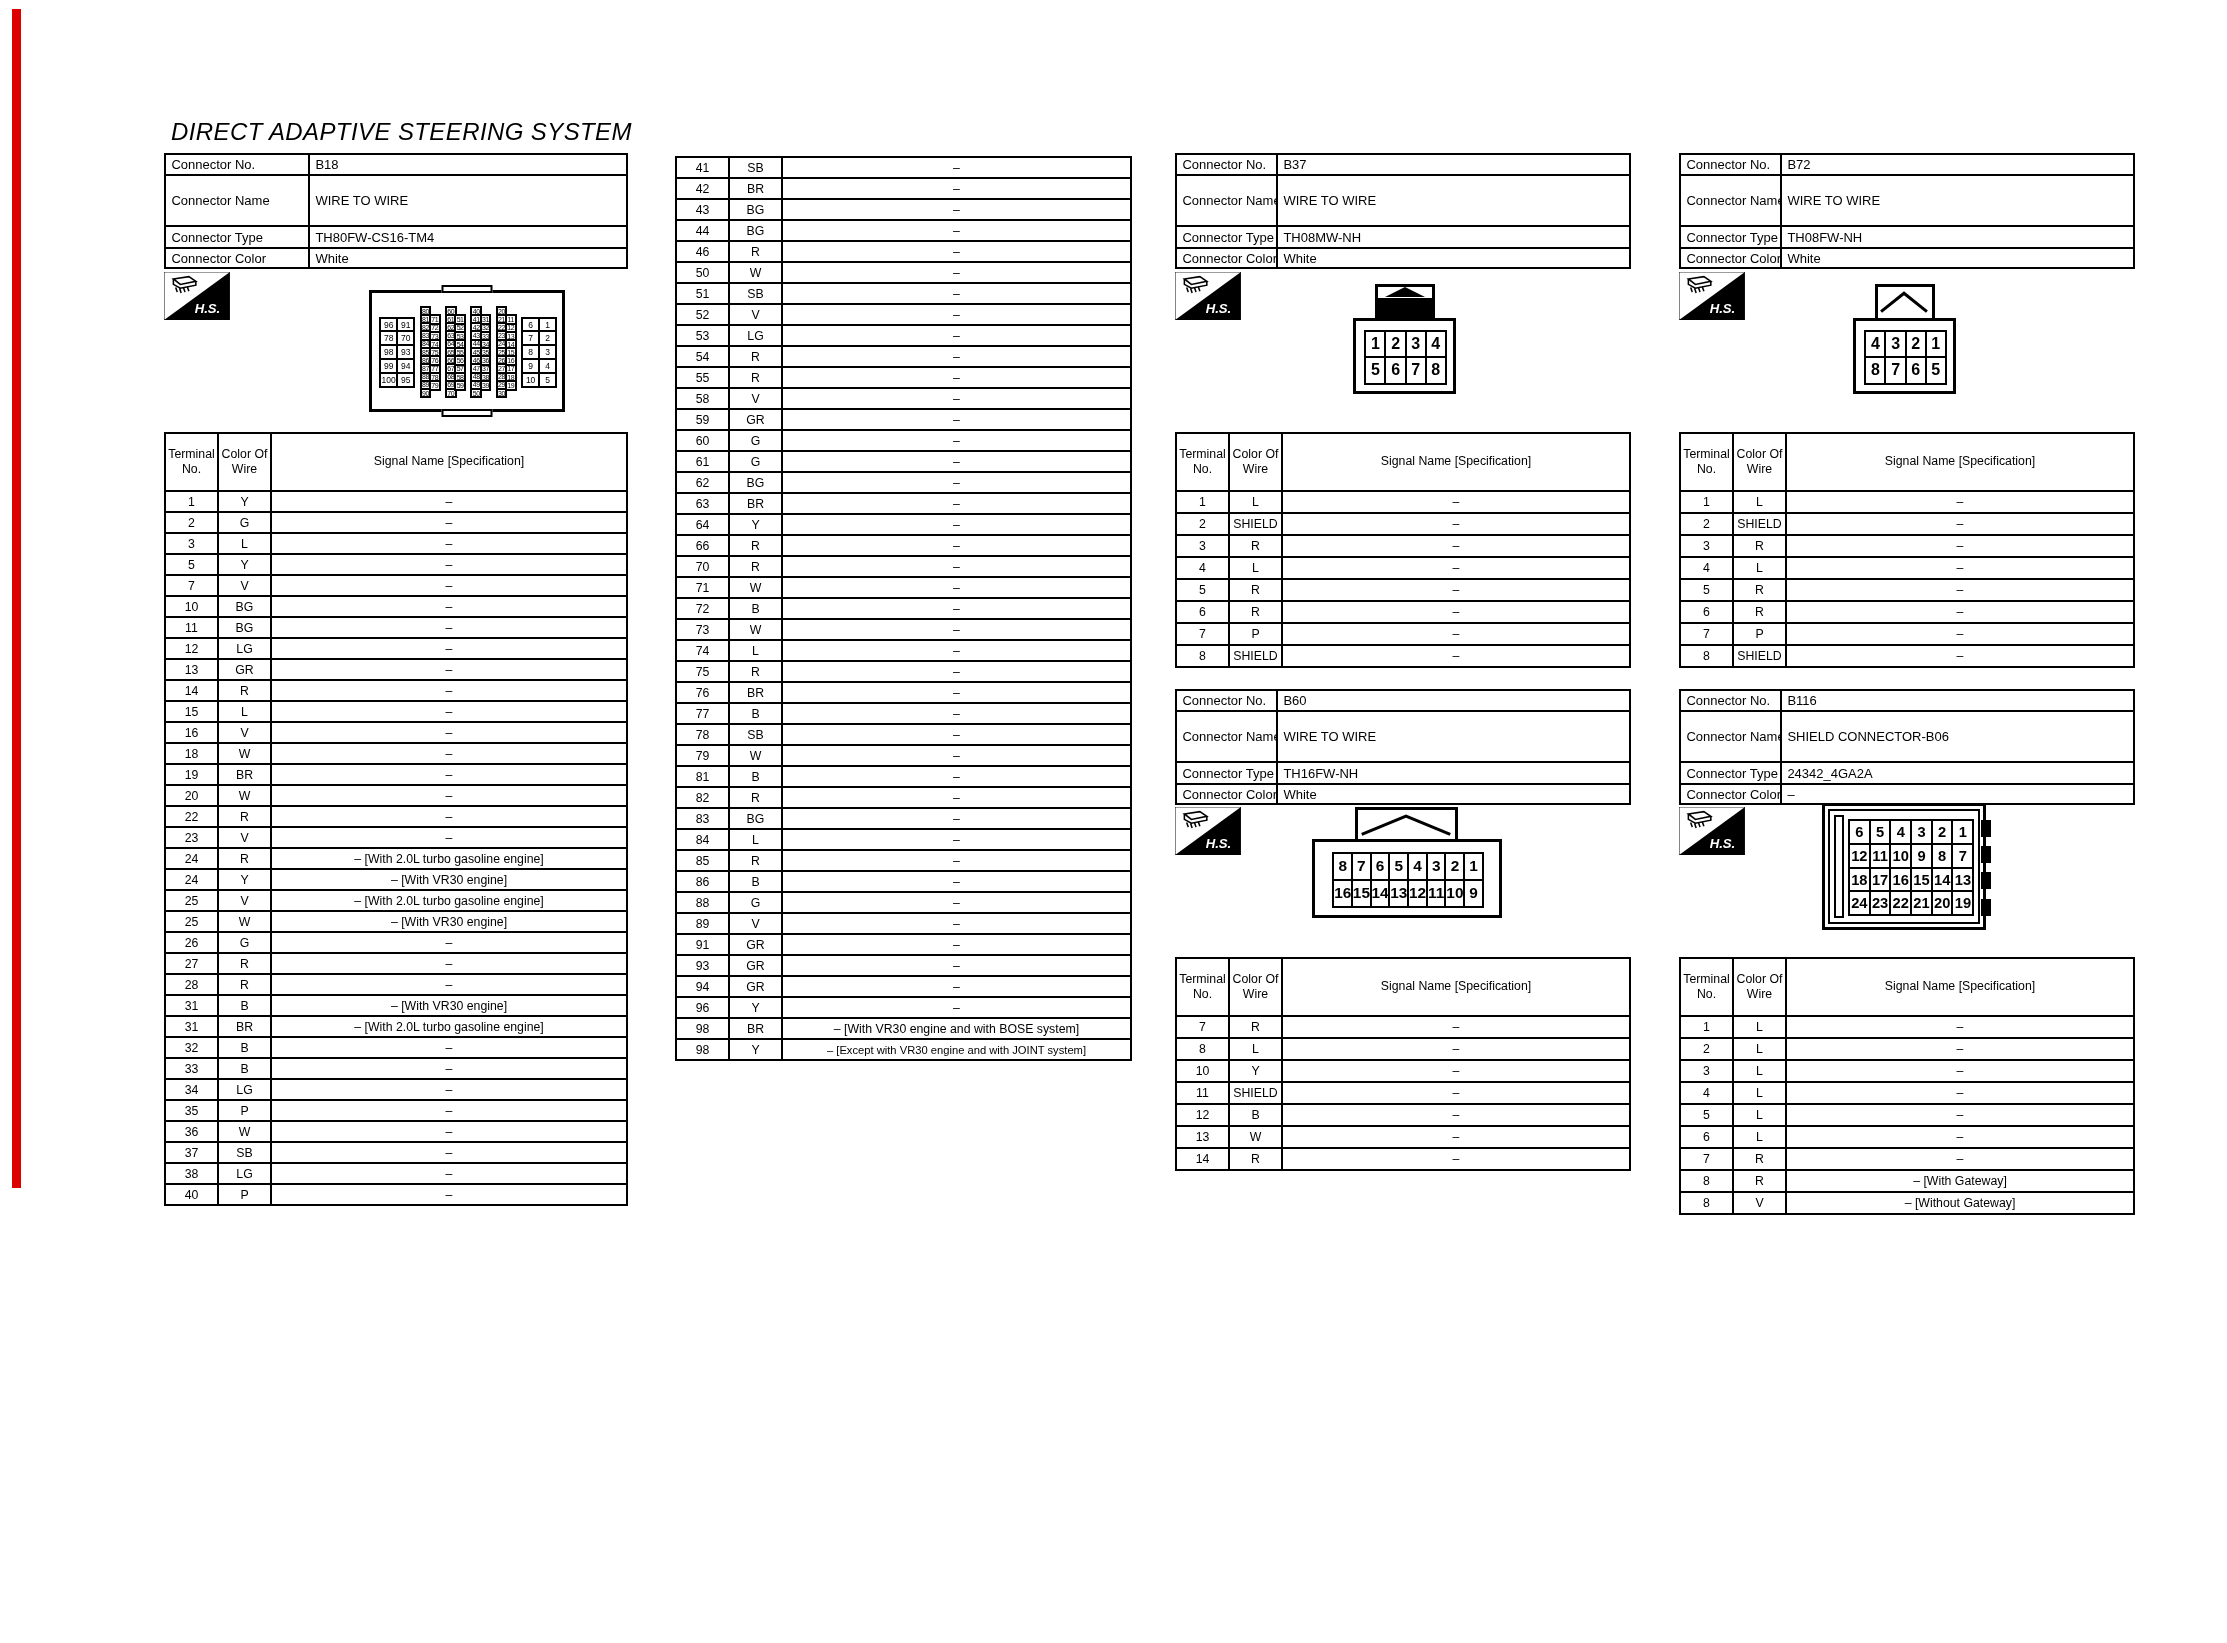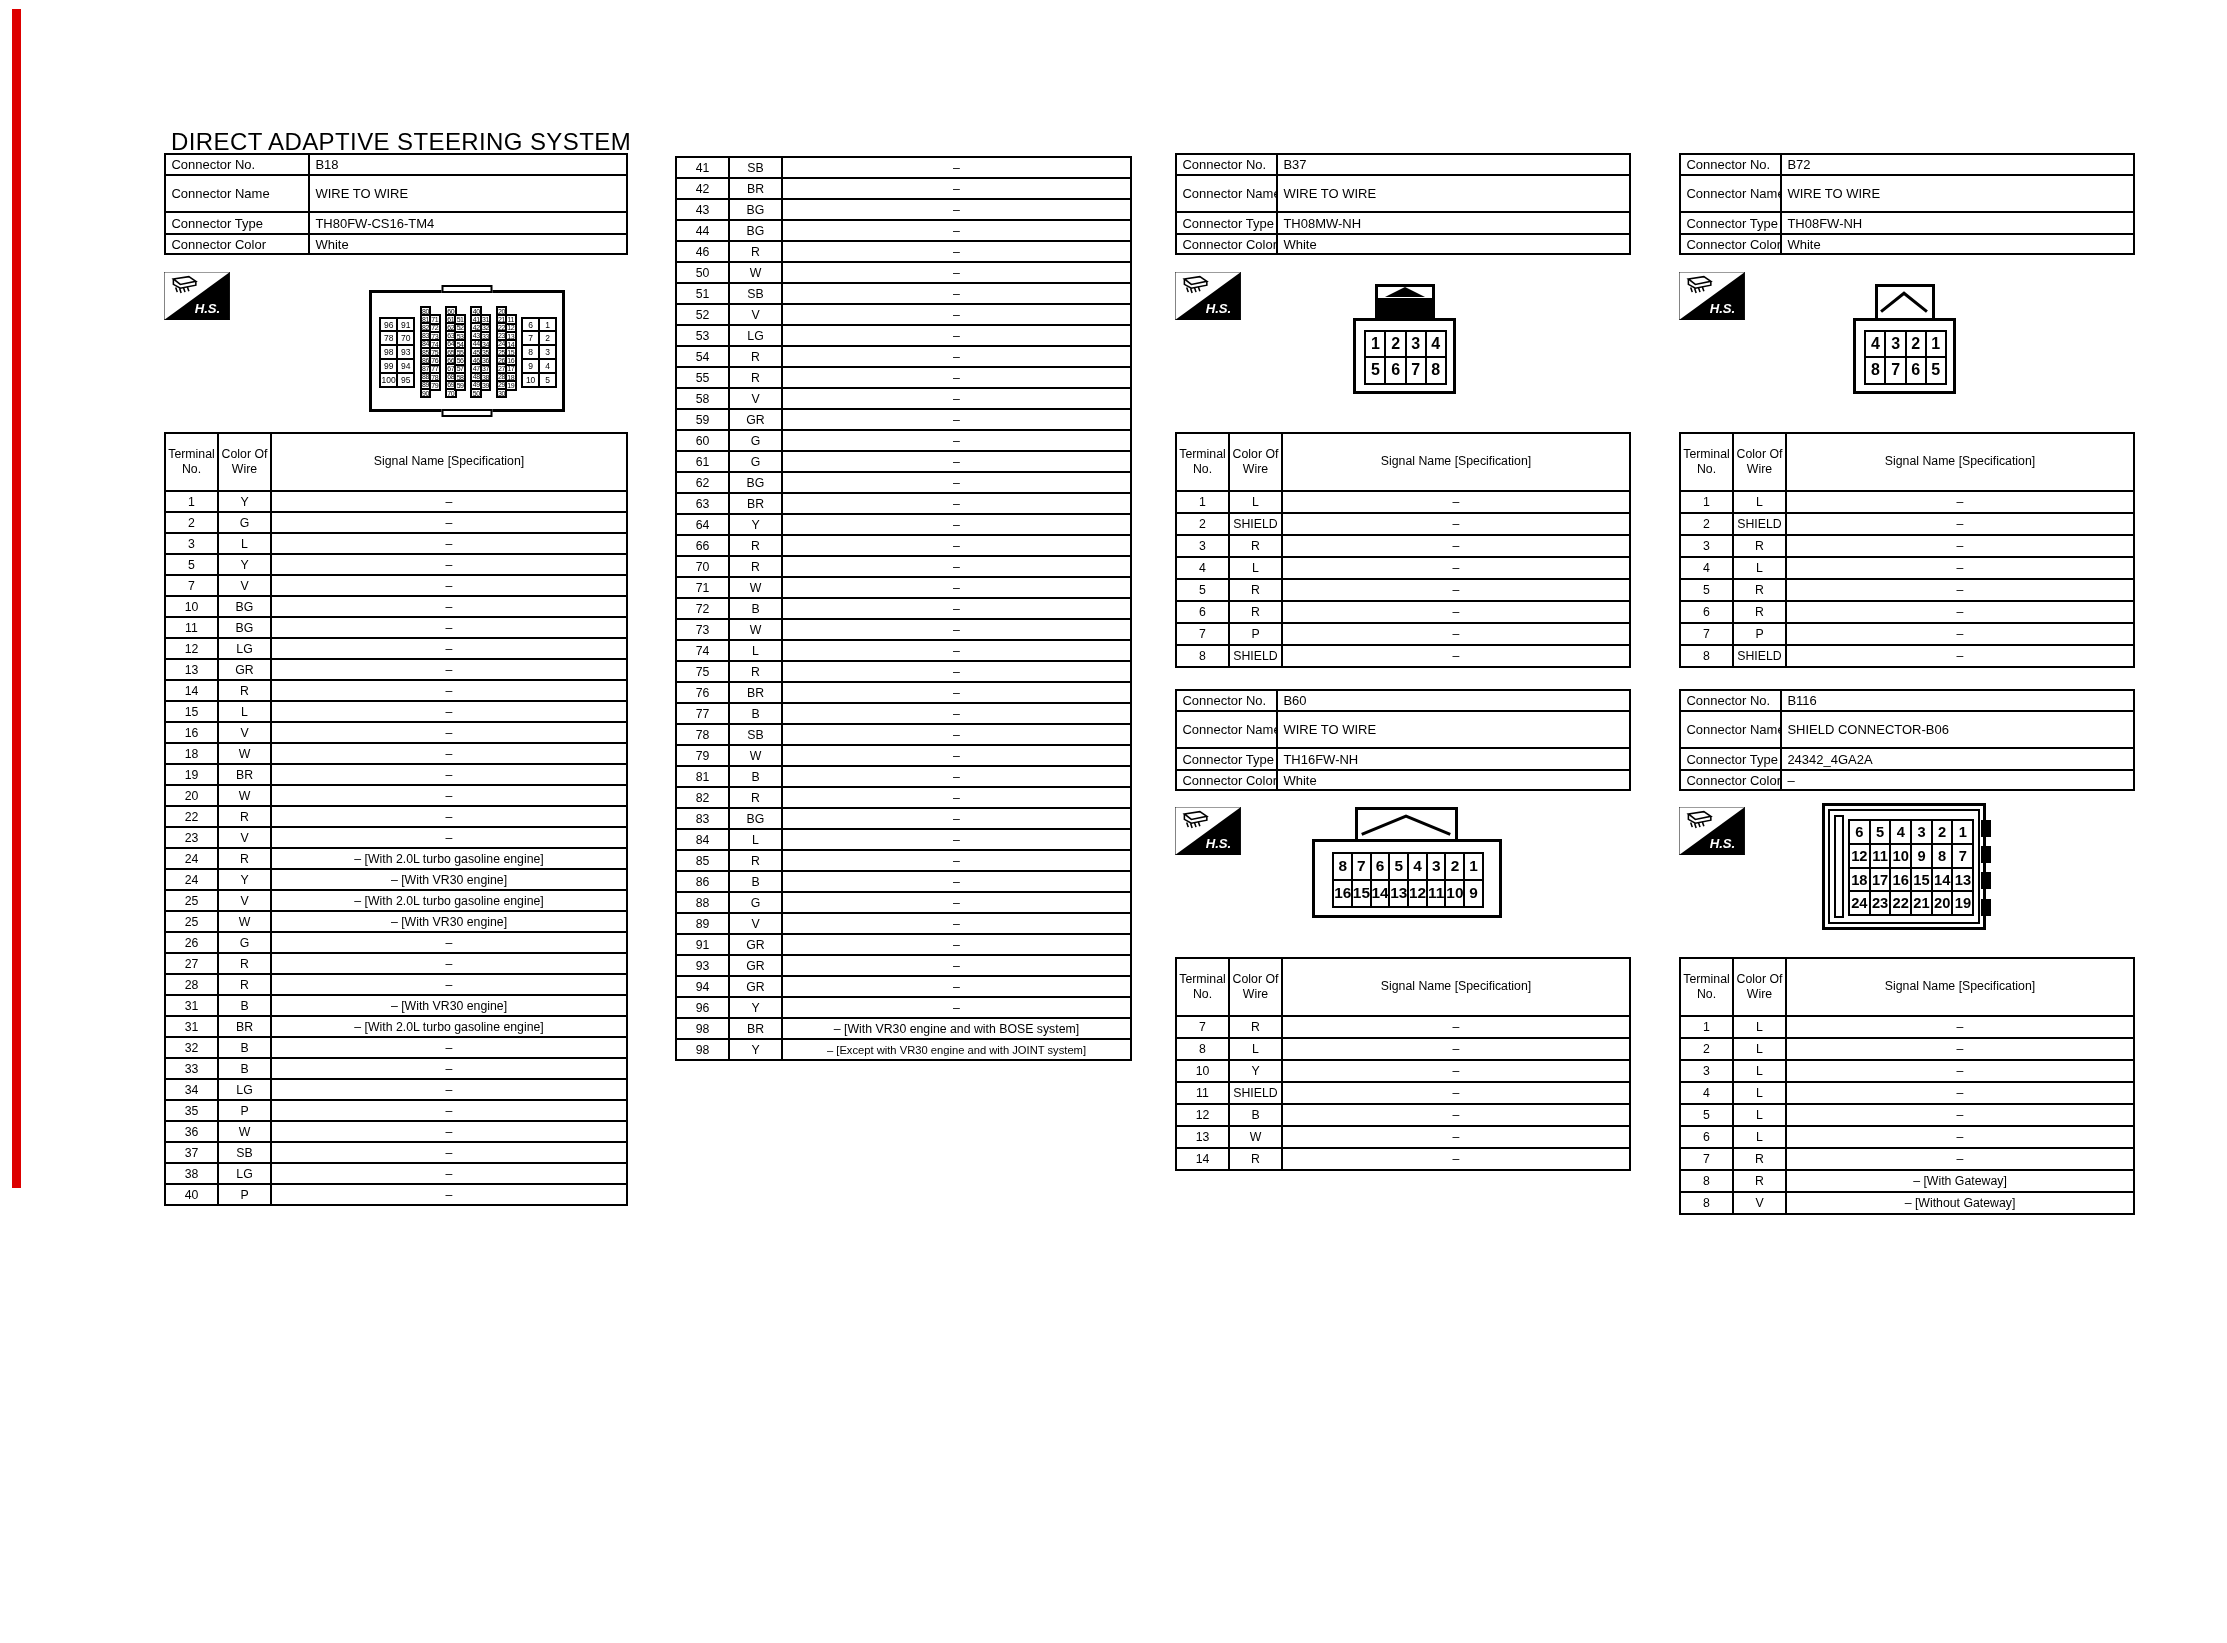--- a/index.html
+++ b/index.html
@@ -10,21 +10,21 @@
 
   
   #title{position:absolute;font-size:24px;font-weight:500;letter-spacing:0.4px;white-space:nowrap;}
 
   
   #redstrip{position:absolute;}
 
   
   table.info{border-collapse:collapse;table-layout:fixed;background:#fff;border:2.3px solid #000;}
   table.info td{border:2.3px solid #000;font-size:13px;padding:0 0 0 5.4px;vertical-align:middle;overflow:hidden;white-space:nowrap;}
-  tr.r-no{height:21px;} tr.r-name{height:37px;margin-top:8px;} tr.r-type{height:22.4px;} tr.r-color{height:20px;}
+  tr.r-no{height:21px;} tr.r-name{height:51px;margin-top:8px;} tr.r-type{height:22.4px;} tr.r-color{height:20px;}
 
   
   table.terms{border-collapse:collapse;table-layout:fixed;background:#fff;border:2.3px solid #000;}
   table.terms th,table.terms td{border:2.3px solid #000;overflow:hidden;}
   table.terms thead tr{height:58px;}
   table.terms th{font-weight:400;font-size:12.3px;line-height:1.25;white-space:pre-line;text-align:center;vertical-align:middle;}
   table.terms td{font-size:12.3px;text-align:center;vertical-align:middle;white-space:nowrap;}
   .rh276 tbody tr{height:21px;} .rh284 tbody tr{height:22px;} .rh286 tbody tr{height:22px;}
 
   
@@ -68,21 +68,21 @@
   .b116bar{width:10px;align-self:stretch;border:2.3px solid #000;box-sizing:border-box;background:#fff;margin-right:3.9px;}
   .btab{position:absolute;width:10px;height:17px;background:#000;}
 </style>
 </head>
 <body>
 
 <div id="page">
 
   <div id="redstrip" style="left: 12.3px; top: 9.3px; width: 8.5px; height: 1179px; background: rgb(221, 0, 0);"></div>
 
-  <div id="title" style="left:171px;top:128px;">DIRECT ADAPTIVE STEERING SYSTEM</div>
+  <div id="title" style="left:171px;top:118px;font-style:italic;">DIRECT ADAPTIVE STEERING SYSTEM</div>
 
   <table class="info abs" style="left:164px;top:153px;width:464px;">
     <colgroup>
         <col style="width:144px;">
         <col>
       </colgroup>
     <tbody>
         <tr class="r-no">
           <td>Connector No.</td>
         <td>B18</td>

